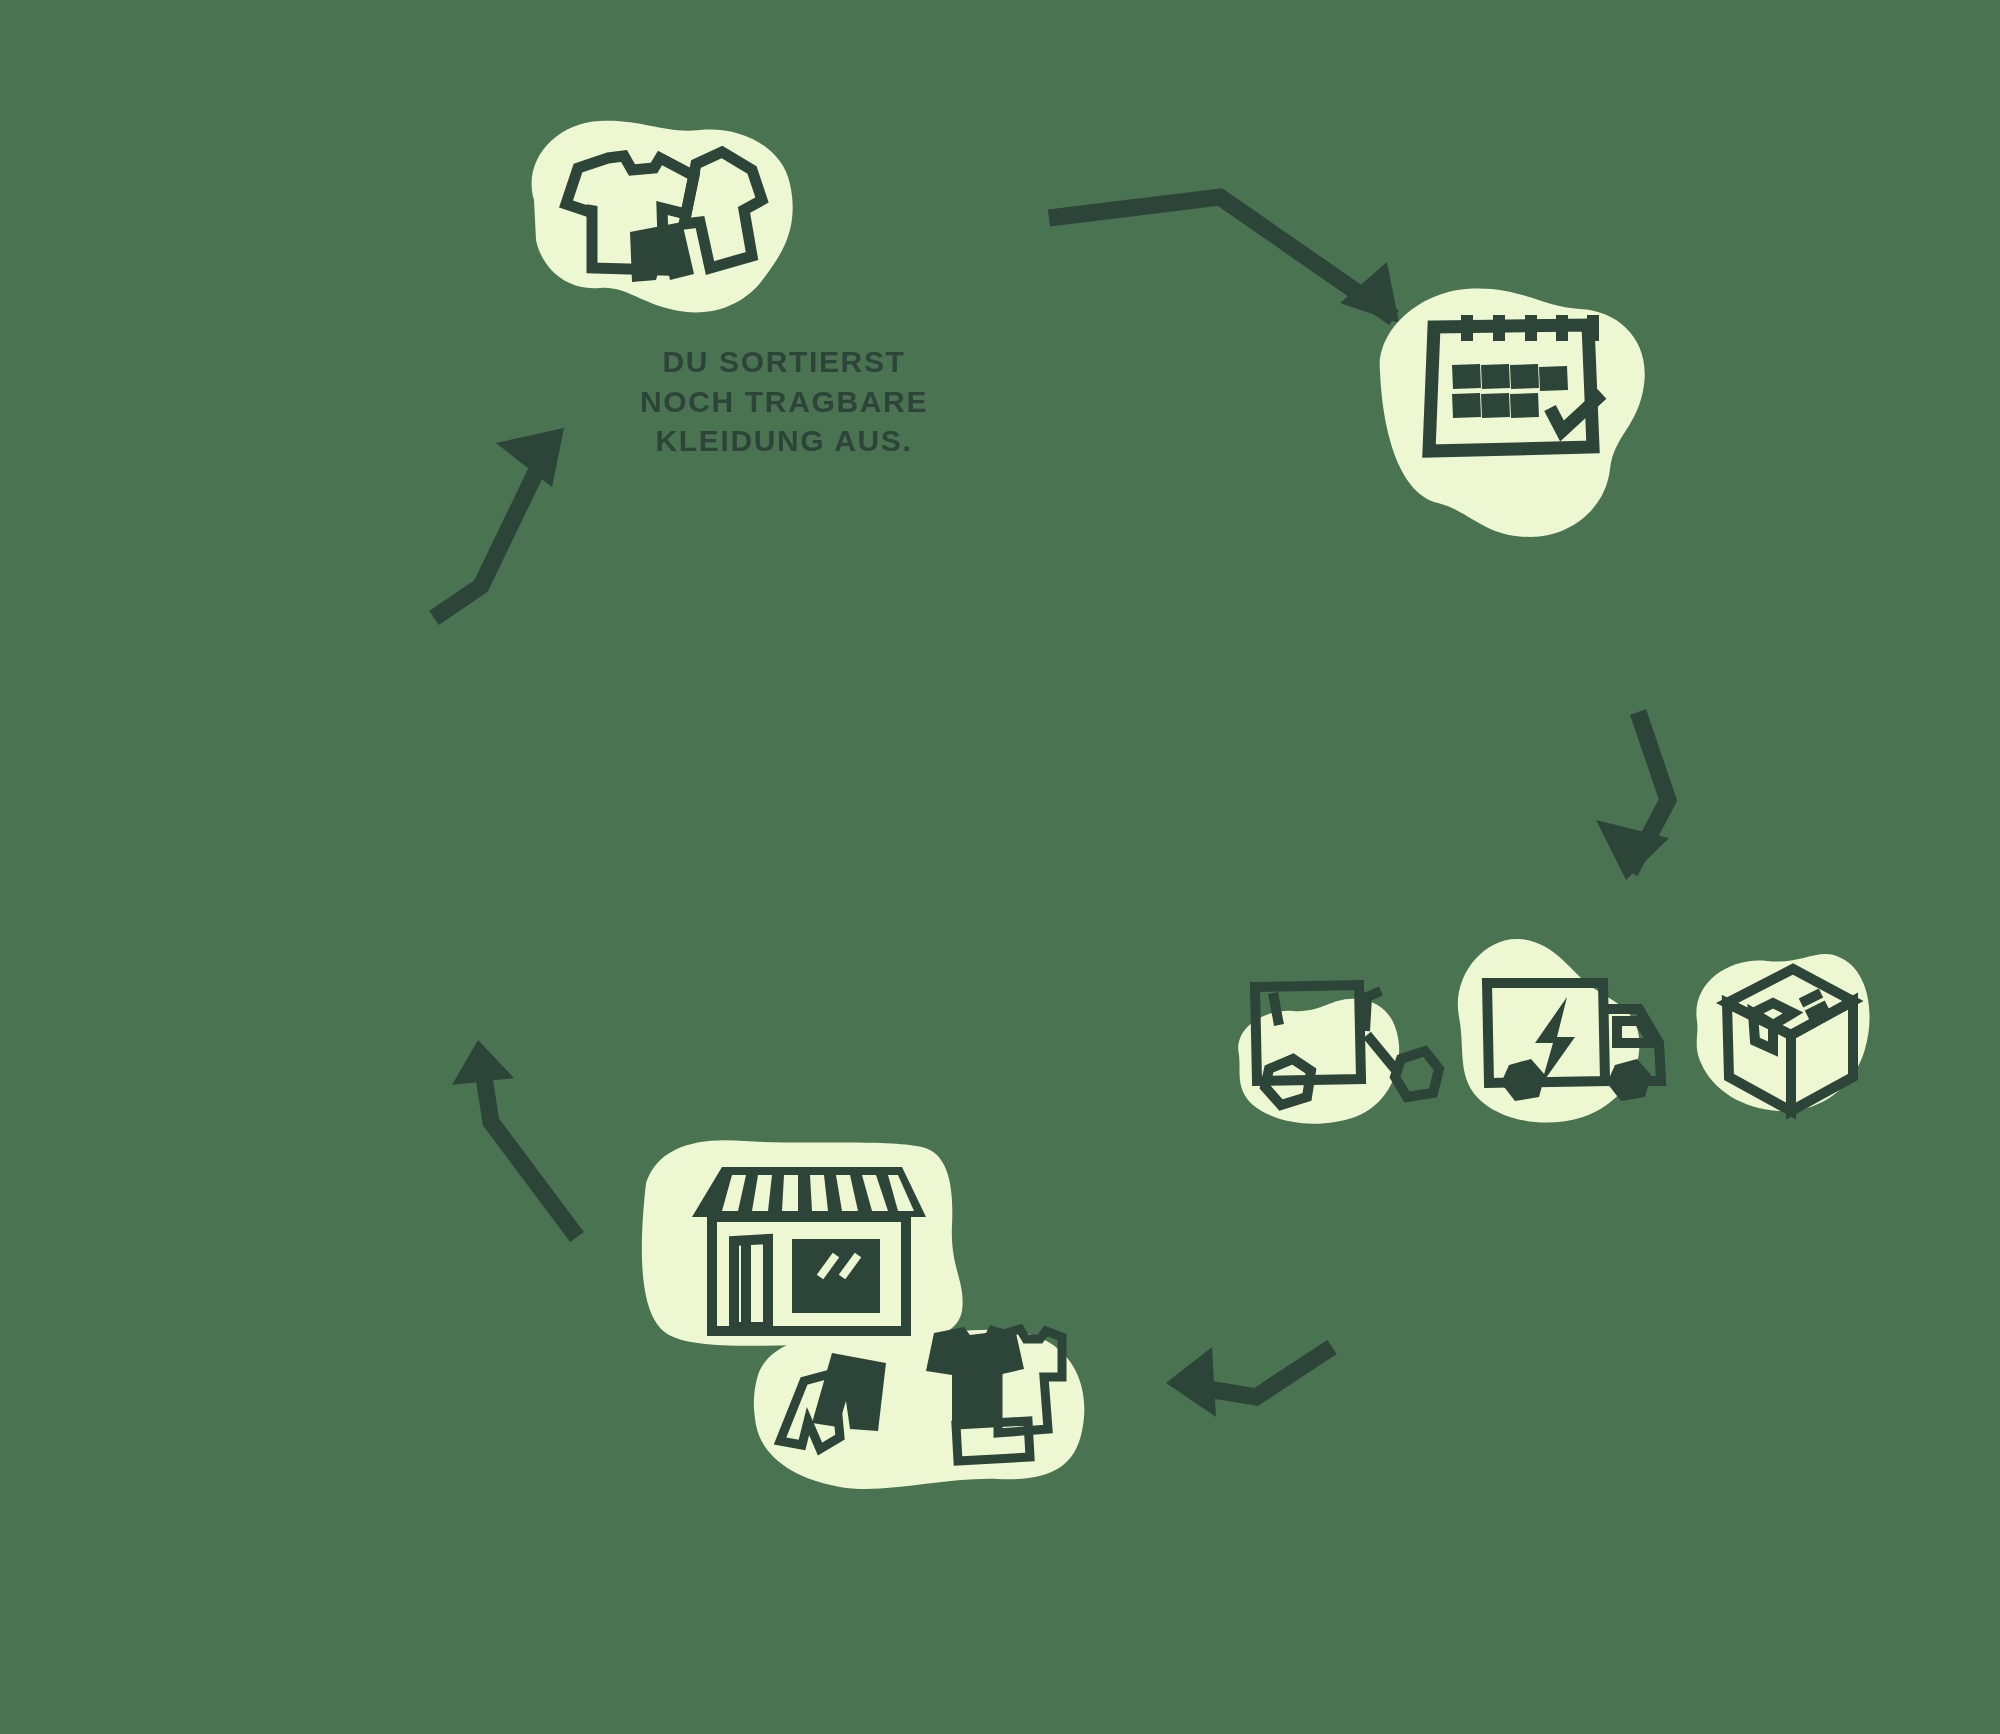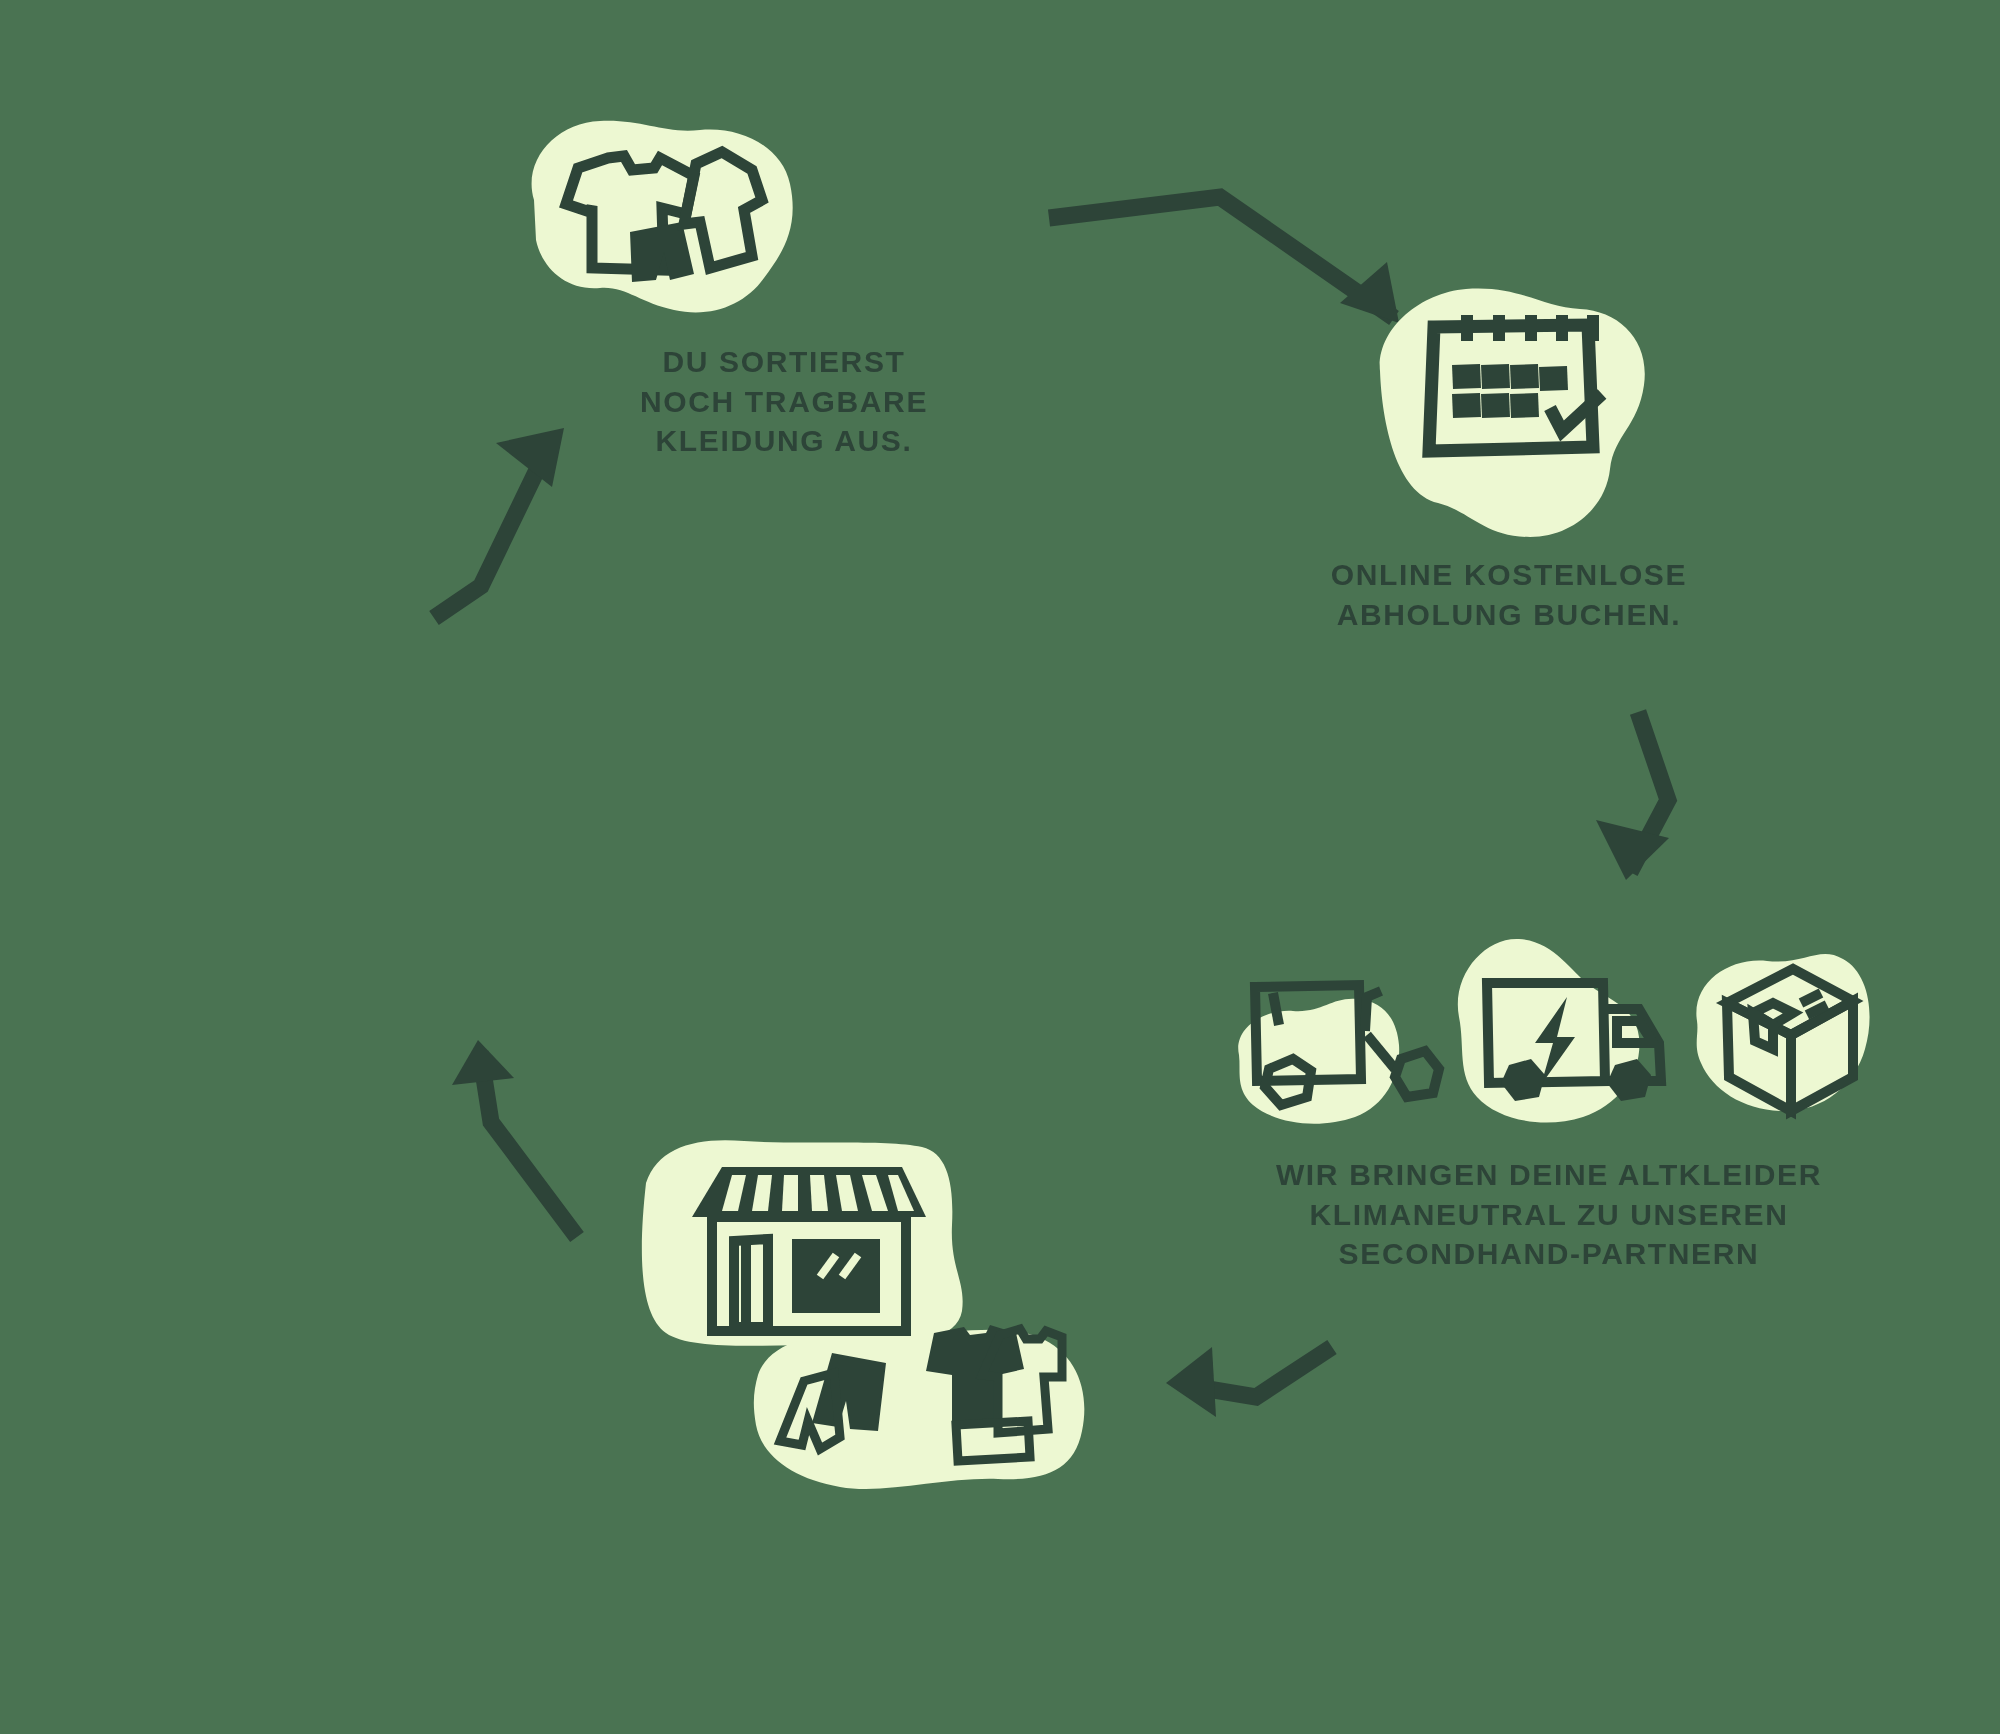--- a/index.html
+++ b/index.html
@@ -171,22 +171,20 @@
           <path d="M86,119 L114,118 L115,142 L87,143 Z"></path>
           <path d="M115,119 L143,118 L144,142 L116,143 Z"></path>
           <path d="M144,119 L172,118 L173,142 L145,143 Z"></path>
         </g>
 
         <g fill="none" stroke="#2d4438" stroke-width="13" stroke-linejoin="miter">
           <path d="M184,133 L196,156 L236,119"></path>
         </g>
       </svg>
     </div>
-    <div class="step-label">Online kostenlose
-Abholung buchen.</div>
   </div>
 
   <div class="step" id="step-transport">
     <div class="icon-row">
       <svg viewBox="0 0 660 230" width="660" height="230">
 
         <path d="M20,130 C14,104 44,84 74,86 C104,88 112,72 138,74
                  C166,76 178,96 180,120 C182,148 168,180 136,192
                  C102,204 58,200 34,180 C16,164 22,146 20,130 Z" fill="#edf8d2"></path>
 
@@ -228,23 +226,20 @@
           <path d="M572,110 L572,186 L634,152 L634,76 Z"></path>
 
           <path d="M534,88 L554,78 L574,88 L554,100 Z"></path>
           <path d="M534,88 L536,116 L554,124 L554,100 Z"></path>
 
           <path d="M582,78 L602,68"></path>
           <path d="M588,90 L608,80"></path>
         </g>
       </svg>
     </div>
-    <div class="step-label">Wir bringen deine Altkleider
-klimaneutral zu unseren
-Secondhand-Partnern</div>
   </div>
 
   <div class="step" id="step-local">
     <div class="step-icon">
       <svg viewBox="0 0 460 390" width="460" height="390">
 
         <path d="M12,58 C24,22 62,12 110,16 C166,20 250,14 288,22
                  C314,28 320,60 318,100 C316,144 332,156 328,186
                  C322,218 270,222 212,220 C150,218 60,228 32,208
                  C6,190 4,130 12,58 Z" fill="#edf8d2"></path>

